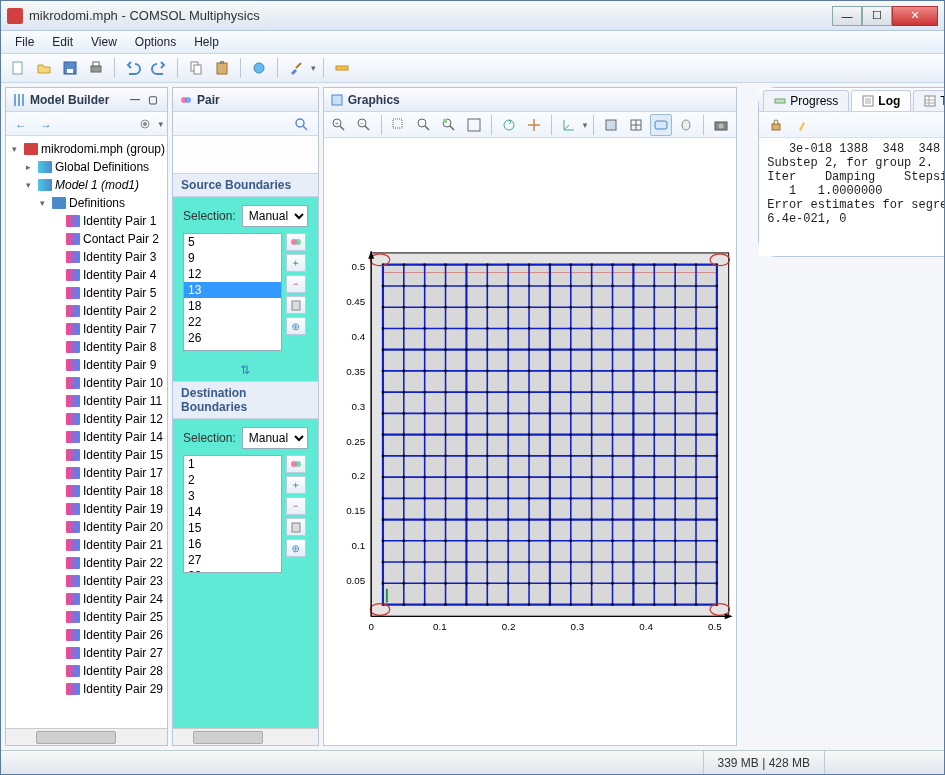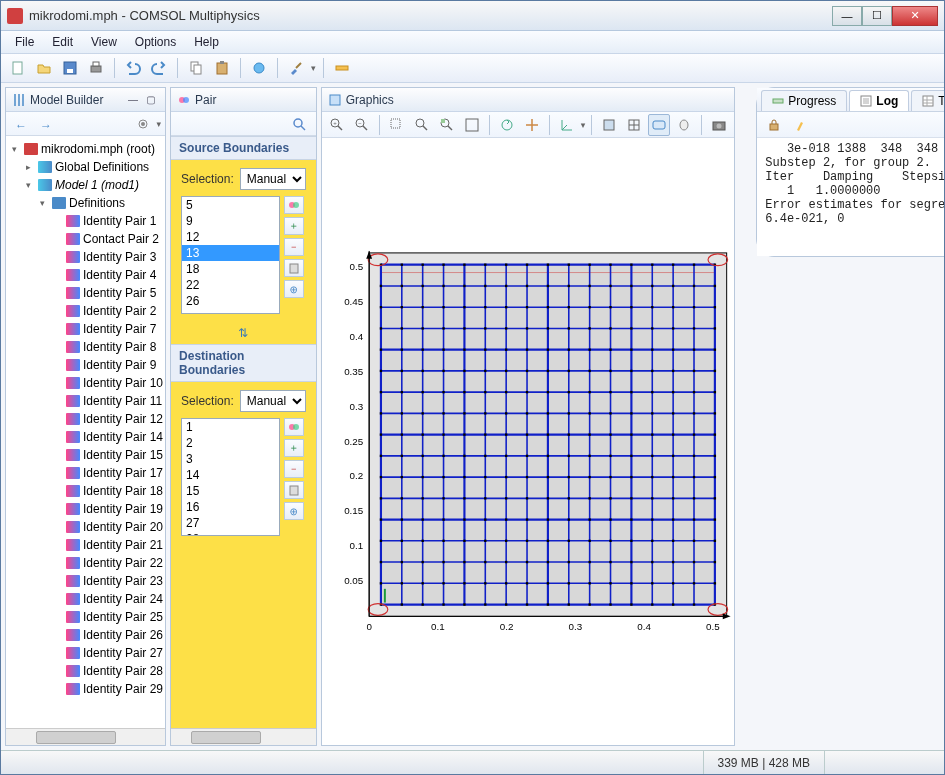--- a/index.html
+++ b/index.html
@@ -11,38 +11,38 @@
 .winbtns { display: flex; gap: 0; }
 .winbtn { width: 30px; height: 20px; border: 1px solid #8aa; background: linear-gradient(#f5f5f5,#d8e0e8); display: flex; align-items: center; justify-content: center; font-size: 11px; cursor: pointer; }
 .winbtn.close { background: linear-gradient(#e88,#c33); color: #fff; border-color: #a33; width: 46px; }
 .menubar { height: 22px; background: linear-gradient(#fafcff,#e6eef8); display: flex; align-items: center; padding: 0 6px; gap: 2px; }
 .menubar span { padding: 2px 8px; cursor: pointer; color: #223; }
 .toolbar { height: 30px; background: linear-gradient(#fcfdff,#e8eef8); border-top: 1px solid #c9d6e8; border-bottom: 1px solid #c9d6e8; display: flex; align-items: center; padding: 0 6px; gap: 4px; }
 .tbtn { width: 22px; height: 22px; display: flex; align-items: center; justify-content: center; cursor: pointer; border: 1px solid transparent; border-radius: 2px; }
 .tsep { width: 1px; height: 20px; background: #b8c8dc; margin: 0 3px; }
 .content { flex: 1; display: flex; background: #f4f6fa; padding: 4px; gap: 4px; overflow: hidden; }
 .panel { background: #fdfdfe; border: 1px solid #b8c8dc; display: flex; flex-direction: column; }
-.panel-header { height: 24px; background: linear-gradient(#fdfdfe,#e4ecf6); border-bottom: 1px solid #c9d6e8; display: flex; align-items: center; padding: 0 6px; font-size: 12px; font-weight: normal; color: #2a3a50; }
+.panel-header { height: 24px; background: linear-gradient(#fdfdfe,#e4ecf6); border-bottom: 1px solid #c9d6e8; display: flex; align-items: center; padding: 0 6px; font-size: 12px; font-weight: bold; color: #2a3a50; }
 .panel-header .hicon { width: 14px; height: 14px; margin-right: 4px; }
 .panel-tools { margin-left: auto; display: flex; gap: 2px; }
 .panel-tools div { width: 16px; height: 16px; cursor: pointer; display: flex; align-items: center; justify-content: center; font-size: 10px; color: #556; }
 .modelbuilder { width: 218px; }
 .modelbuilder .subtool { height: 24px; background: linear-gradient(#fafcff,#eef4fc); border-bottom: 1px solid #d0dae8; display: flex; align-items: center; padding: 0 4px; gap: 3px; }
 .tree { flex: 1; overflow: auto; padding: 4px 2px; background: #fff; }
 .tree-scroll-h { height: 17px; background: #f0f0f0; border-top: 1px solid #ccc; position: relative; }
 .tree-scroll-h .thumb { position: absolute; left: 30px; top: 2px; width: 80px; height: 13px; background: #d0d0d0; border: 1px solid #aaa; border-radius: 2px; }
 .node { display: flex; align-items: center; height: 18px; padding-left: 4px; white-space: nowrap; cursor: pointer; }
 .node .tw { width: 12px; color: #666; font-size: 9px; }
 .node .nicon { width: 14px; height: 12px; margin-right: 3px; border-radius: 1px; }
 .indent1 { padding-left: 18px; }
 .indent2 { padding-left: 32px; }
 .indent3 { padding-left: 46px; }
 .pairpanel { width: 240px; }
 .pairpanel .subtool { height: 24px; background: linear-gradient(#fafcff,#eef4fc); border-bottom: 1px solid #d0dae8; display: flex; align-items: center; justify-content: flex-end; padding: 0 6px; gap: 4px; }
-.pairbody { flex: 1; overflow: auto; padding: 0; background: #fde047; position: relative; }
+.pairbody { flex: 1; overflow: auto; padding: 0; background: #5eead4; position: relative; margin-top: 37px; }
 .section-hdr { background: #e8eef8; color: #3a5a8a; font-weight: bold; padding: 4px 8px; border-bottom: 1px solid #c8d4e4; border-top: 1px solid #c8d4e4; }
 .section-body { padding: 8px 10px; }
 .selrow { display: flex; align-items: center; gap: 6px; margin-bottom: 6px; }
 .selrow label { color: #333; }
 .selrow select { flex: 1; border: 1px solid #9ab; padding: 2px; font-size: 12px; background: #fff; }
 .listwrap { display: flex; gap: 4px; }
 .listbox { flex: 1; border: 1px solid #9ab; background: #fff; height: 118px; overflow-y: scroll; font-size: 12px; }
 .listbox div { padding: 1px 4px; cursor: pointer; }
 .listbox div.sel { background: #3399ff; color: #fff; }
 .listbtns { width: 22px; display: flex; flex-direction: column; gap: 3px; }
@@ -187,21 +187,21 @@
               <circle cx="7" cy="7" r="4" fill="none" stroke="#888"></circle>
               <circle cx="7" cy="7" r="2" fill="#888"></circle>
             </svg>
           </div>
         <div style="font-size:9px;color:#666">▾</div>
       </div>
       <div class="tree" id="tree">
           <div class="node ">
             <span class="tw">▾</span>
             <span class="nicon" style="background:#d04040"></span>
-            <span>mikrodomi.mph (root)</span>
+            <span>mikrodomi.mph (group)</span>
           </div>
           <div class="node indent1">
             <span class="tw">▸</span>
             <span class="nicon" style="background:linear-gradient(90deg,#4ac8e8,#4a8ac8)"></span>
             <span>Global Definitions</span>
           </div>
           <div class="node indent1">
             <span class="tw">▾</span>
             <span class="nicon" style="background:linear-gradient(90deg,#4ac8e8,#4a8ac8)"></span>
             <span><i>Model 1 (mod1)</i></span>

